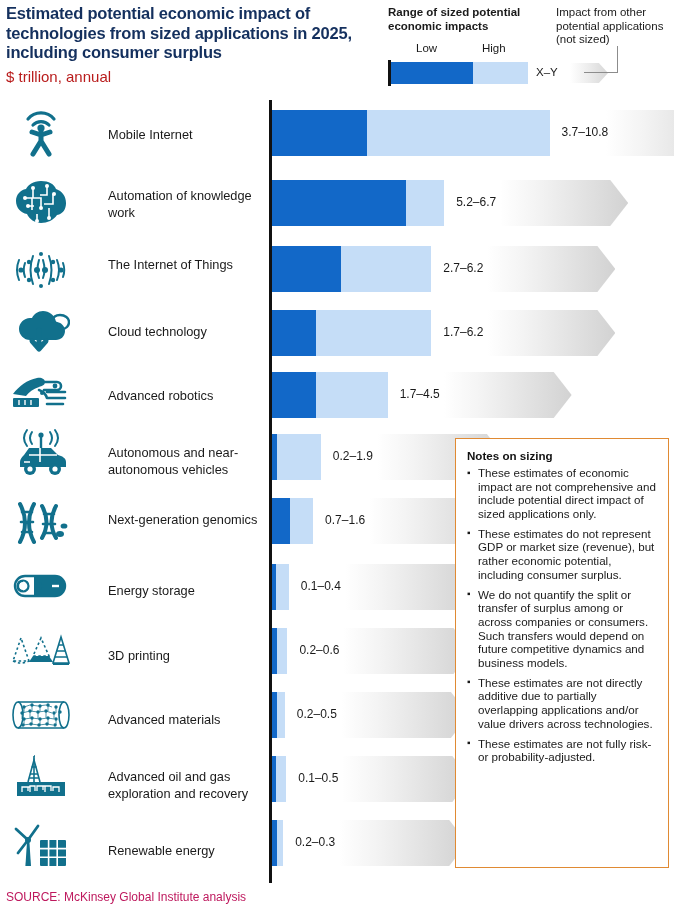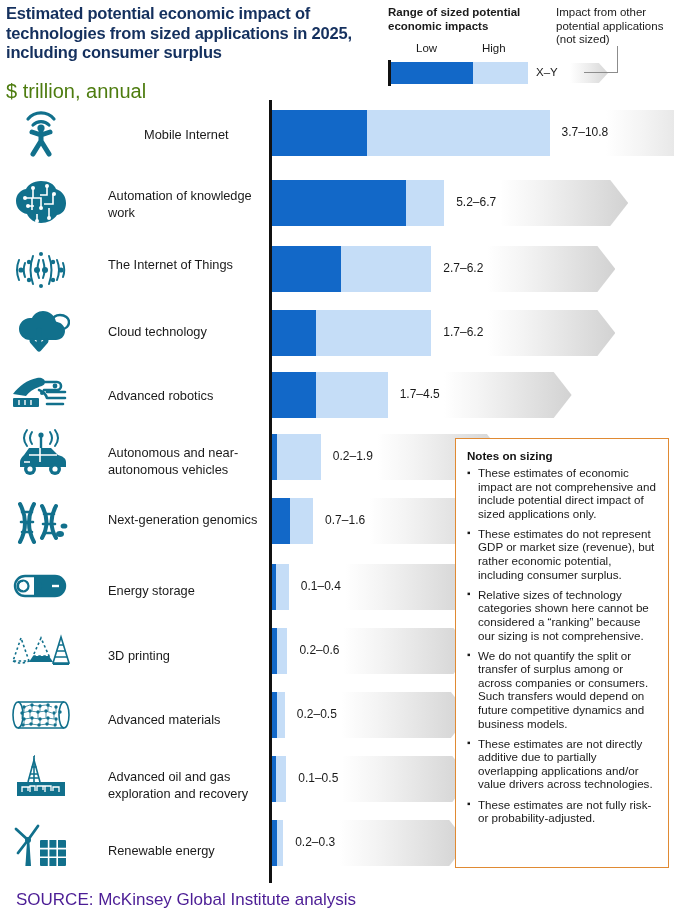--- a/index.html
+++ b/index.html
@@ -8,22 +8,22 @@
     font-family:"Liberation Sans", sans-serif;
     -webkit-font-smoothing:antialiased;
   }
   
   #title{
     position:absolute;left:6px;top:4px;width:350px;
     font-size:16.5px;font-weight:bold;line-height:19.5px;
     color:#14305e;letter-spacing:-0.2px;
   }
   #subtitle{
-    position:absolute;left:6px;top:80px;
-    font-size:20px;color:#4d7c0f;font-weight:normal;
+    position:absolute;left:6px;top:68px;
+    font-size:15px;color:#b91c1c;font-weight:normal;
   }
   
   #legend{position:absolute;left:388px;top:6px;width:286px;height:92px;}
   .lg-title{
     position:absolute;left:0;top:0;width:160px;
     font-size:11.5px;font-weight:bold;color:#1a1a1a;line-height:13.5px;
   }
   .lg-right{
     position:absolute;left:168px;top:0;width:118px;
     font-size:11.5px;color:#1a1a1a;line-height:13.5px;
@@ -70,21 +70,21 @@
   #notes ul{margin:0;padding:0;list-style:none;}
   #notes li{
     position:relative;padding-left:11px;margin-bottom:6.5px;
     font-size:11.6px;line-height:13.6px;color:#1a1a1a;
   }
   #notes li:before{
     content:"\25AA";position:absolute;left:0;top:-0.5px;font-size:10px;color:#1a1a1a;
   }
   
   #footer{
-    position:absolute;left:16px;top:890px;font-size:17px;color:#4c1d95;
+    position:absolute;left:6px;top:890px;font-size:12px;color:#be185d;
   }
 </style>
 </head>
 <body>
 
 <div id="title">Estimated potential economic impact of technologies from sized applications in 2025, including consumer surplus</div>
 <div id="subtitle">$ trillion, annual</div>
 
 <div id="legend">
   <div class="lg-title">Range of sized potential economic impacts</div>
@@ -106,21 +106,21 @@
       <div class="ico" style="top: 108px;">
         <svg width="52" height="50" viewBox="0 0 52 50">
           <g fill="none" stroke="#11708c" stroke-width="3.2" stroke-linecap="round">
       <path d="M13 11 A17 17 0 0 1 39 11"></path>
             <path d="M18 17 A11 11 0 0 1 34 17"></path>
           </g>
       <circle cx="26" cy="20" r="3.6" fill="#11708c"></circle>
       <path d="M26 24 L26 33 M26 27 L17 24 M26 27 L35 24 M26 33 L18 46 M26 33 L34 46" stroke="#11708c" stroke-width="5" stroke-linecap="round" fill="none"></path>
         </svg>
       </div>
-      <div class="lbl" style="top: 127px; margin-left: 36px;">Mobile Internet</div>
+      <div class="lbl" style="top: 127px;">Mobile Internet</div>
       <div class="bar-arrow" style="left: 605.56px; top: 110px; width: 128px; height: 46px;"></div>
       <div class="bar-light" style="left: 367.09px; top: 110px; width: 182.47px; height: 46px;"></div>
       <div class="bar-dark" style="left: 272px; top: 110px; width: 95.09px; height: 46px;"></div>
       <div class="val" style="left: 561.56px; top: 125px;">3.7–10.8</div>
     </div>
     <div class="row">
       <div class="ico" style="top: 178px;">
         <svg width="56" height="48" viewBox="0 0 56 48">
       <path d="M28 3c-8 0-13 4-15 8-6 1-10 6-10 12 0 7 5 12 11 13 2 5 8 9 14 9s13-3 16-8c6-1 9-6 9-12 0-7-4-12-10-14-2-5-7-8-15-8z" fill="#11708c"></path>
       <g stroke="#fff" stroke-width="1.6" fill="none">
@@ -372,20 +372,19 @@
       <div class="bar-dark" style="left: 272px; top: 820px; width: 5.14px; height: 46px;"></div>
       <div class="val" style="left: 295.14px; top: 835px;">0.2–0.3</div>
     </div>
   </div>
 
 <div id="notes">
   <div id="notes-title">Notes on sizing</div>
   <ul id="notes-list">
       <li>These estimates of economic impact are not comprehensive and include potential direct impact of sized applications only.</li>
       <li>These estimates do not represent GDP or market size (revenue), but rather economic potential, including consumer surplus.</li>
-      <li>Relative sizes of technology categories shown here cannot be considered a “ranking” because our sizing is not comprehensive.</li>
       <li>We do not quantify the split or transfer of surplus among or across companies or consumers. Such transfers would depend on future competitive dynamics and business models.</li>
       <li>These estimates are not directly additive due to partially overlapping applications and/or value drivers across technologies.</li>
       <li>These estimates are not fully risk- or probability-adjusted.</li>
     </ul>
 </div>
 
 <div id="footer">SOURCE: McKinsey Global Institute analysis</div>
 
 </body></html>

